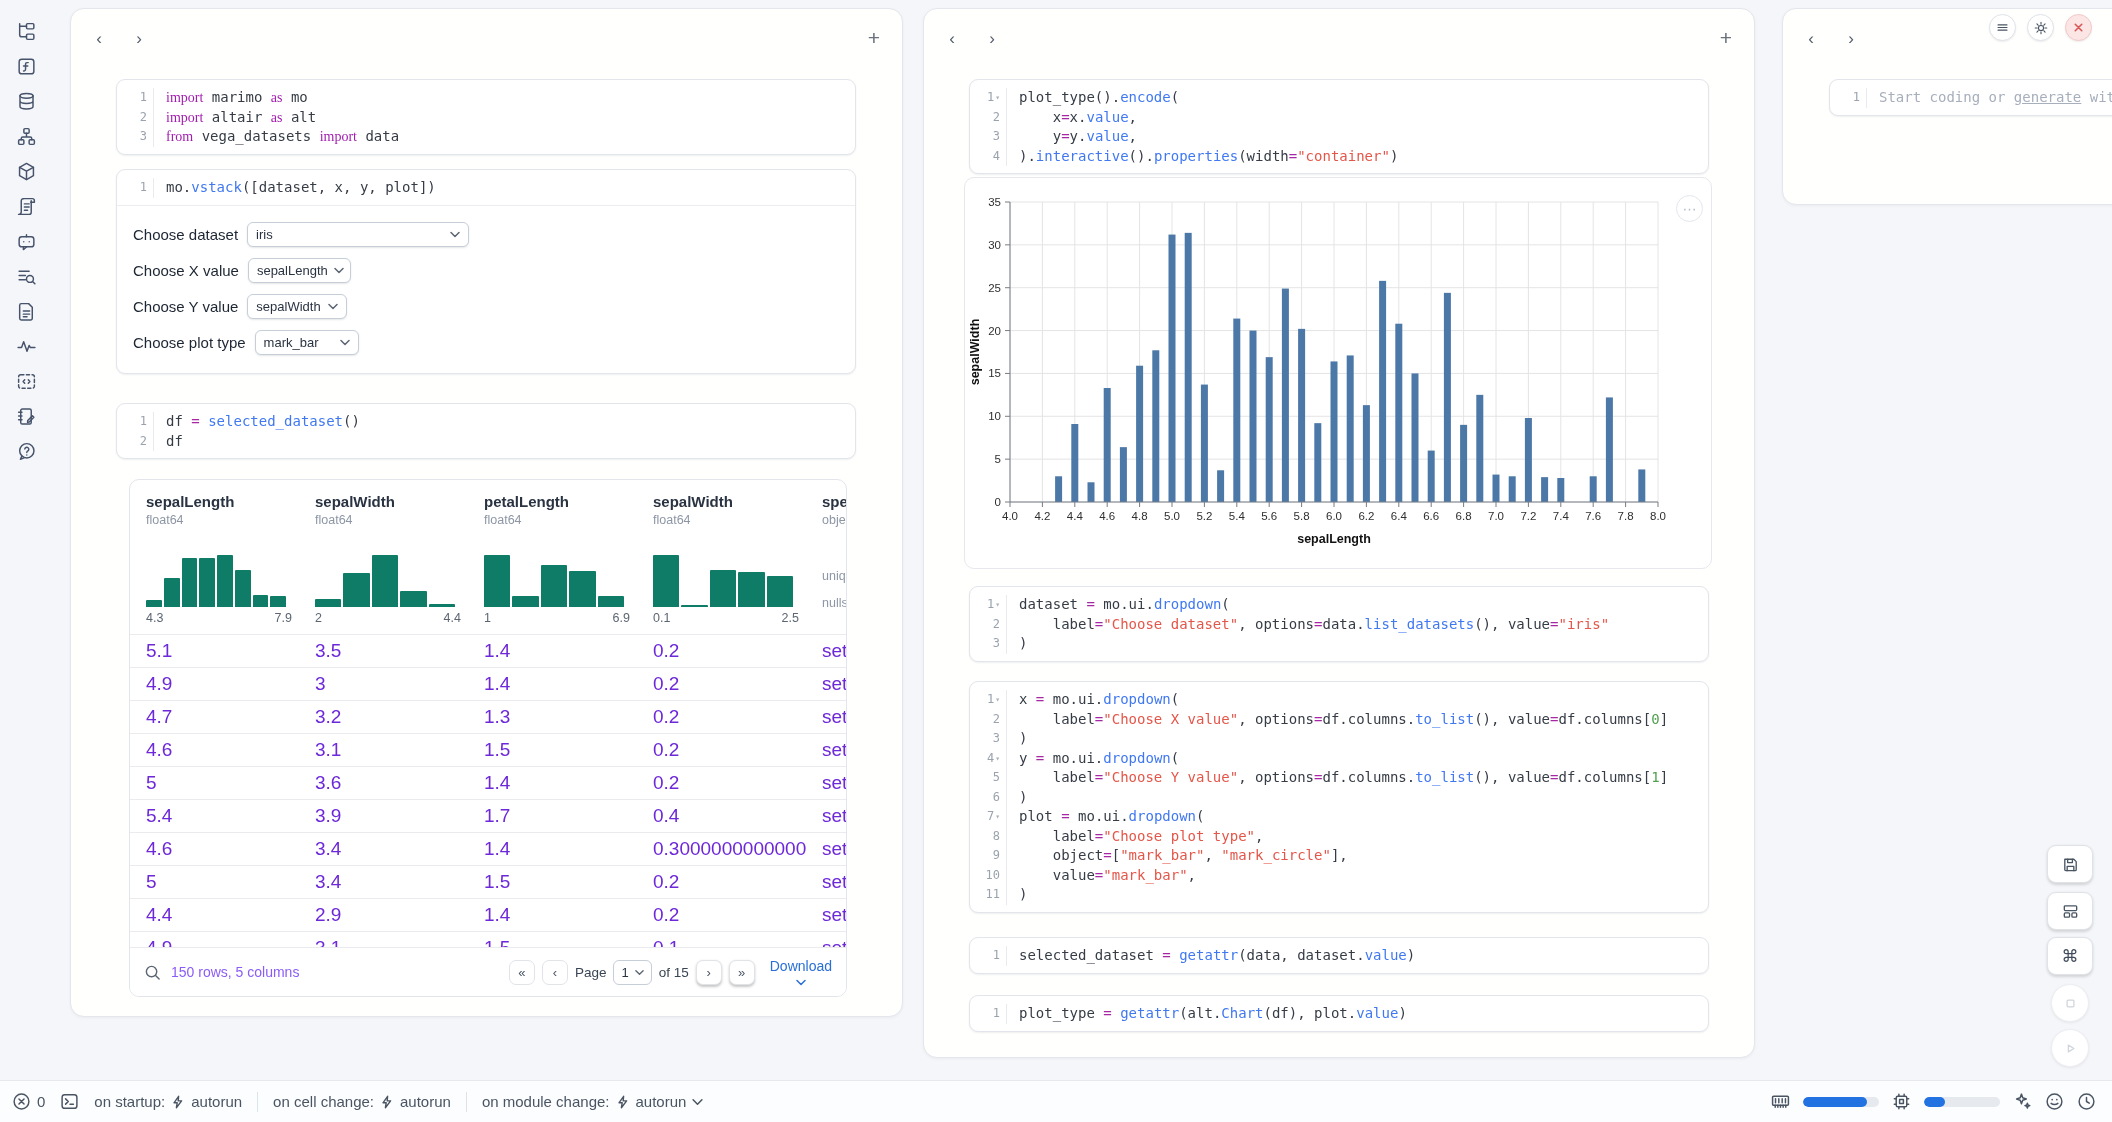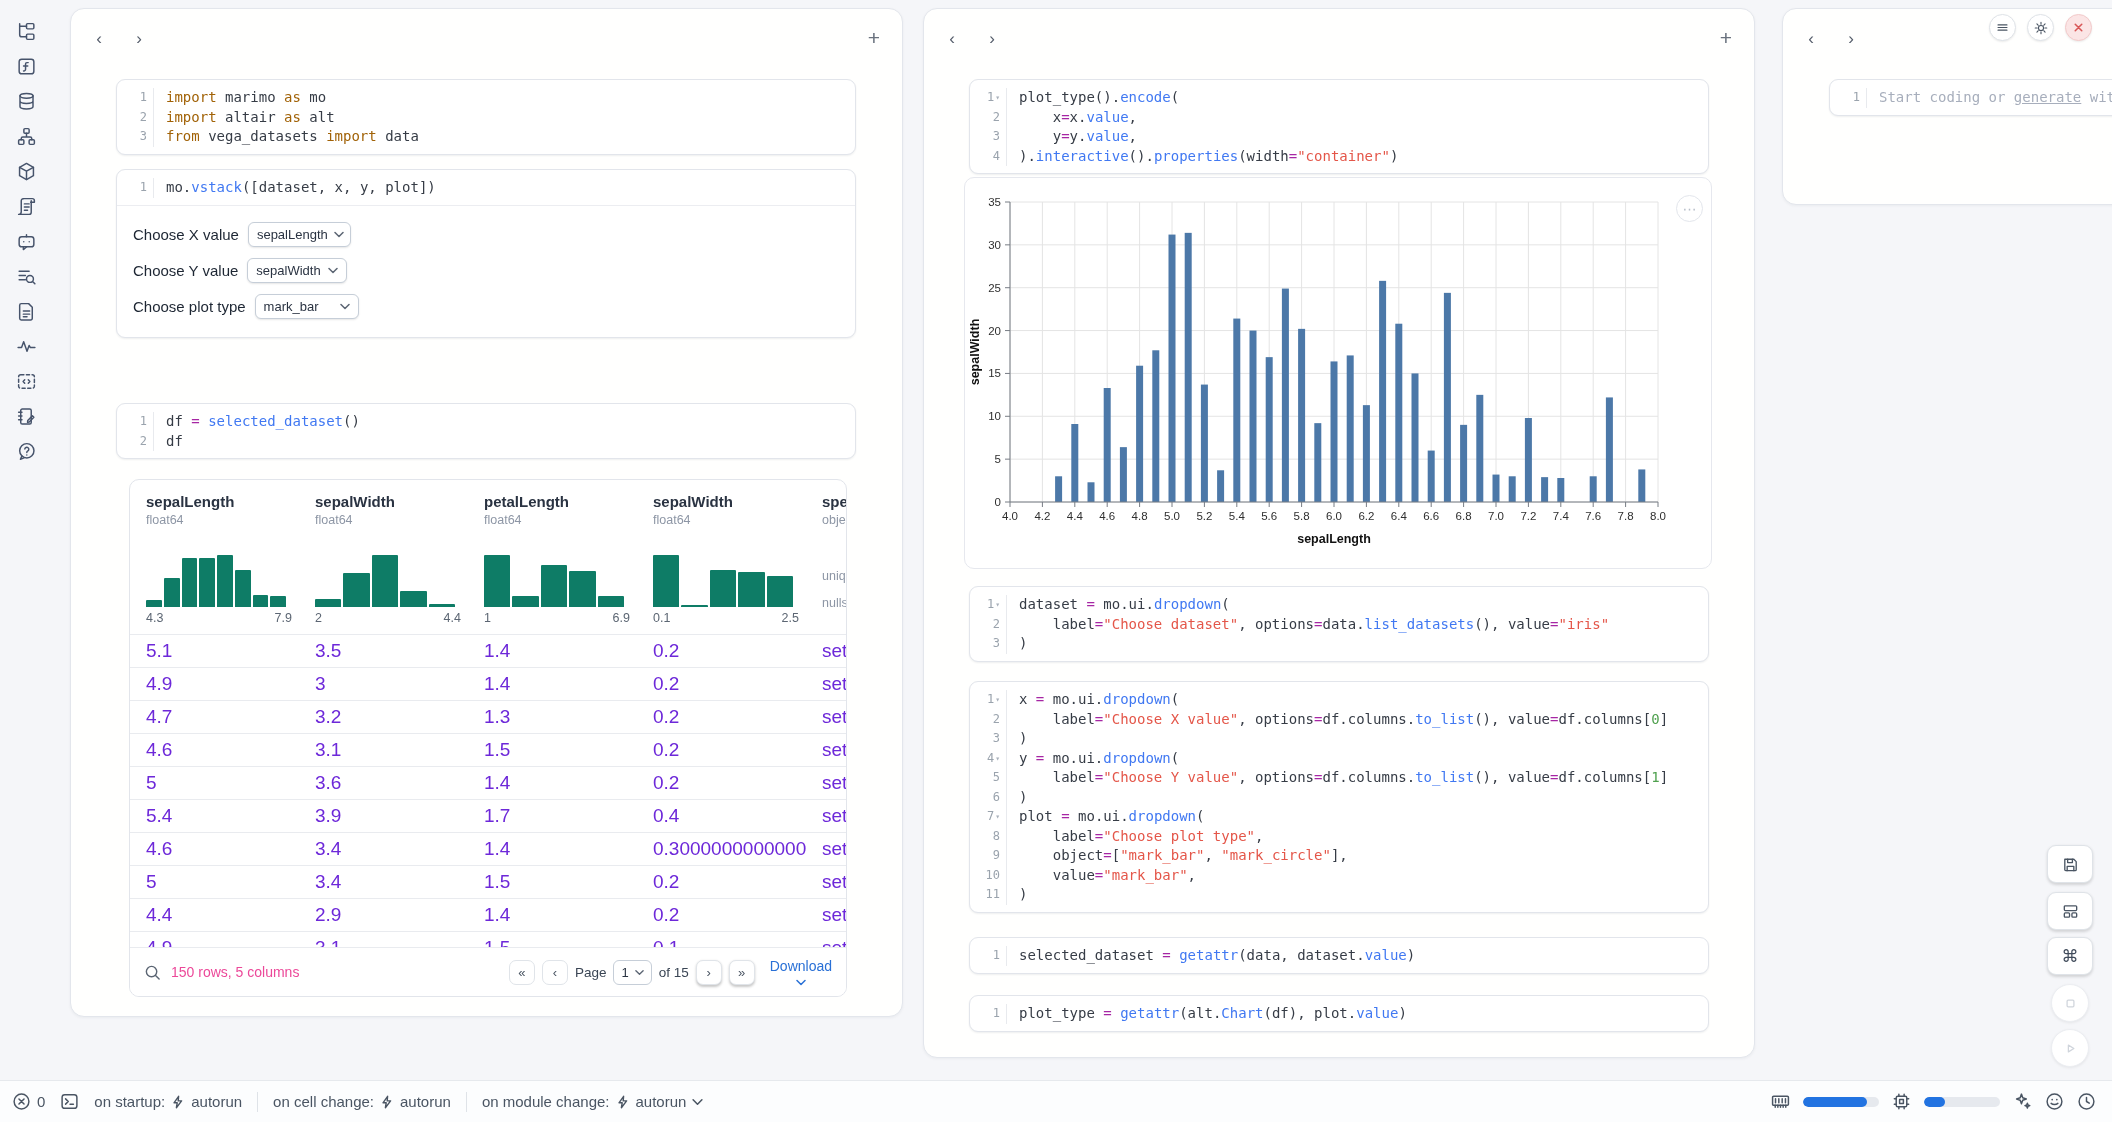--- a/index.html
+++ b/index.html
@@ -24,21 +24,21 @@
 
   
   .cell { position:absolute; background:#fff; border:1px solid #e2e5eb; border-radius:9px;
           box-shadow:0 1px 2px rgba(16,24,40,.07); overflow:hidden; }
   .codebox { padding:8px 0 7px 0; }
   .cl { display:flex; line-height:19.5px; font-family:"DejaVu Sans Mono", monospace; font-size:14px; white-space:pre; }
   .ln { flex:0 0 36px; display:inline-flex; justify-content:flex-end; align-items:center; gap:1px;
         padding-right:6px; color:#9aa3ad; font-size:12px; }
   .fold { font-size:8px; color:#aab1bb; }
   .code { border-left:1px solid #e8eaee; padding-left:12px; padding-right:8px; }
-  .k { color:#a16207; } .o { color:#a626a4; } .f { color:#4078f2; }
+  .k { color:#a21caf;font-family:Liberation Serif, serif; } .o { color:#a626a4; } .f { color:#4078f2; }
   .s { color:#e45649; } .n { color:#50a14f; } .p { color:#363c46; }
   .placeholder, .placeholder span { color:#a7aebc; }
   .ph-link { text-decoration:underline; cursor:pointer; }
 
   
   .outbox { border-top:1px solid #ecedf1; padding:16px 16px 18px 16px; display:flex; flex-direction:column; gap:11px; }
   .ctl-row { display:flex; align-items:center; gap:9px; }
   .ctl-label { font-size:15px; color:#1d2633; }
   .select { display:inline-flex; align-items:center; justify-content:space-between; height:25px;
             border:1px solid #c6ced8; border-radius:6px; background:#fff; padding:0 8px;
@@ -57,21 +57,21 @@
   .hist-bar { flex:1; border-radius:1px 1px 0 0; }
   .minmax { width:146px; display:flex; justify-content:space-between; font-size:12.5px; color:#5c6673;
             margin-top:4px; height:18px; }
   .th-meta { font-size:12.5px; color:#8d96a5; line-height:27px; padding-top:14px; }
   .tbl-rows { margin-top:5px; }
   .tbl-row { display:grid; grid-template-columns:repeat(5,169px); height:33px; border-top:1px solid #e9ebef;
              align-items:center; cursor:pointer; }
   .td { padding-left:16px; font-size:19px; color:#6d28d9; white-space:nowrap; overflow:hidden; }
   .tbl-foot { position:absolute; left:0; right:0; bottom:0; height:49px; border-top:1px solid #e9ebef;
               display:flex; align-items:center; padding:0 14px; gap:10px; background:#fff; }
-  .tf-summary { font-size:14px; color:#ec4899; }
+  .tf-summary { font-size:14px; color:#8b5cf6; }
   .pag { margin-left:auto; display:flex; align-items:center; gap:7px; }
   .pgbtn { width:26px; height:25px; border:1px solid #e0e4e9; border-radius:7px; background:#fff;
            display:flex; align-items:center; justify-content:center; font-size:13px; color:#4a5563; cursor:pointer; }
   .pgbtn.raised { box-shadow:0 1.5px 2.5px rgba(0,0,0,.22); }
   .pag-label { font-size:13.5px; color:#3a4554; }
   .page-select { display:inline-flex; align-items:center; gap:6px; height:25px; border:1px solid #c6ced8;
                  border-radius:6px; padding:0 7px; font-size:13px; color:#2a3342; cursor:pointer; }
   .download { display:inline-flex; align-items:center; gap:5px; font-size:14px; color:#2970d6; cursor:pointer; margin-left:8px;flex-direction:column; }
 
   
@@ -204,20 +204,29 @@
           <div class="cl"><span class="ln"><span>1</span></span><span class="code"><span class="k">import</span><span class="p"> marimo </span><span class="k">as</span><span class="p"> mo</span></span></div>
           <div class="cl"><span class="ln"><span>2</span></span><span class="code"><span class="k">import</span><span class="p"> altair </span><span class="k">as</span><span class="p"> alt</span></span></div>
           <div class="cl"><span class="ln"><span>3</span></span><span class="code"><span class="k">from</span><span class="p"> vega_datasets </span><span class="k">import</span><span class="p"> data</span></span></div>
         </div>
       </div>
       <div class="cell" style="left: 45px; top: 160px; width: 740px;">
         <div class="codebox">
           <div class="cl"><span class="ln"><span>1</span></span><span class="code"><span class="p">mo.</span><span class="f">vstack</span><span class="p">([dataset, x, y, plot])</span></span></div>
         </div>
         <div class="outbox">
+          <div class="ctl-row">
+            <span class="ctl-label">Choose dataset</span>
+            <div class="select" style="width: 222px;">
+              <span class="sel-val">iris</span>
+              <svg width="10" height="7" viewBox="0 0 10 7" fill="none" stroke="#5b6573" stroke-width="1.5" stroke-linecap="round" stroke-linejoin="round">
+                <path d="M1 1.5 L5 5.5 9 1.5"></path>
+              </svg>
+            </div>
+          </div>
           <div class="ctl-row">
             <span class="ctl-label">Choose X value</span>
             <div class="select" style="width: 103px;">
               <span class="sel-val">sepalLength</span>
               <svg width="10" height="7" viewBox="0 0 10 7" fill="none" stroke="#5b6573" stroke-width="1.5" stroke-linecap="round" stroke-linejoin="round">
                 <path d="M1 1.5 L5 5.5 9 1.5"></path>
               </svg>
             </div>
           </div>
           <div class="ctl-row">

